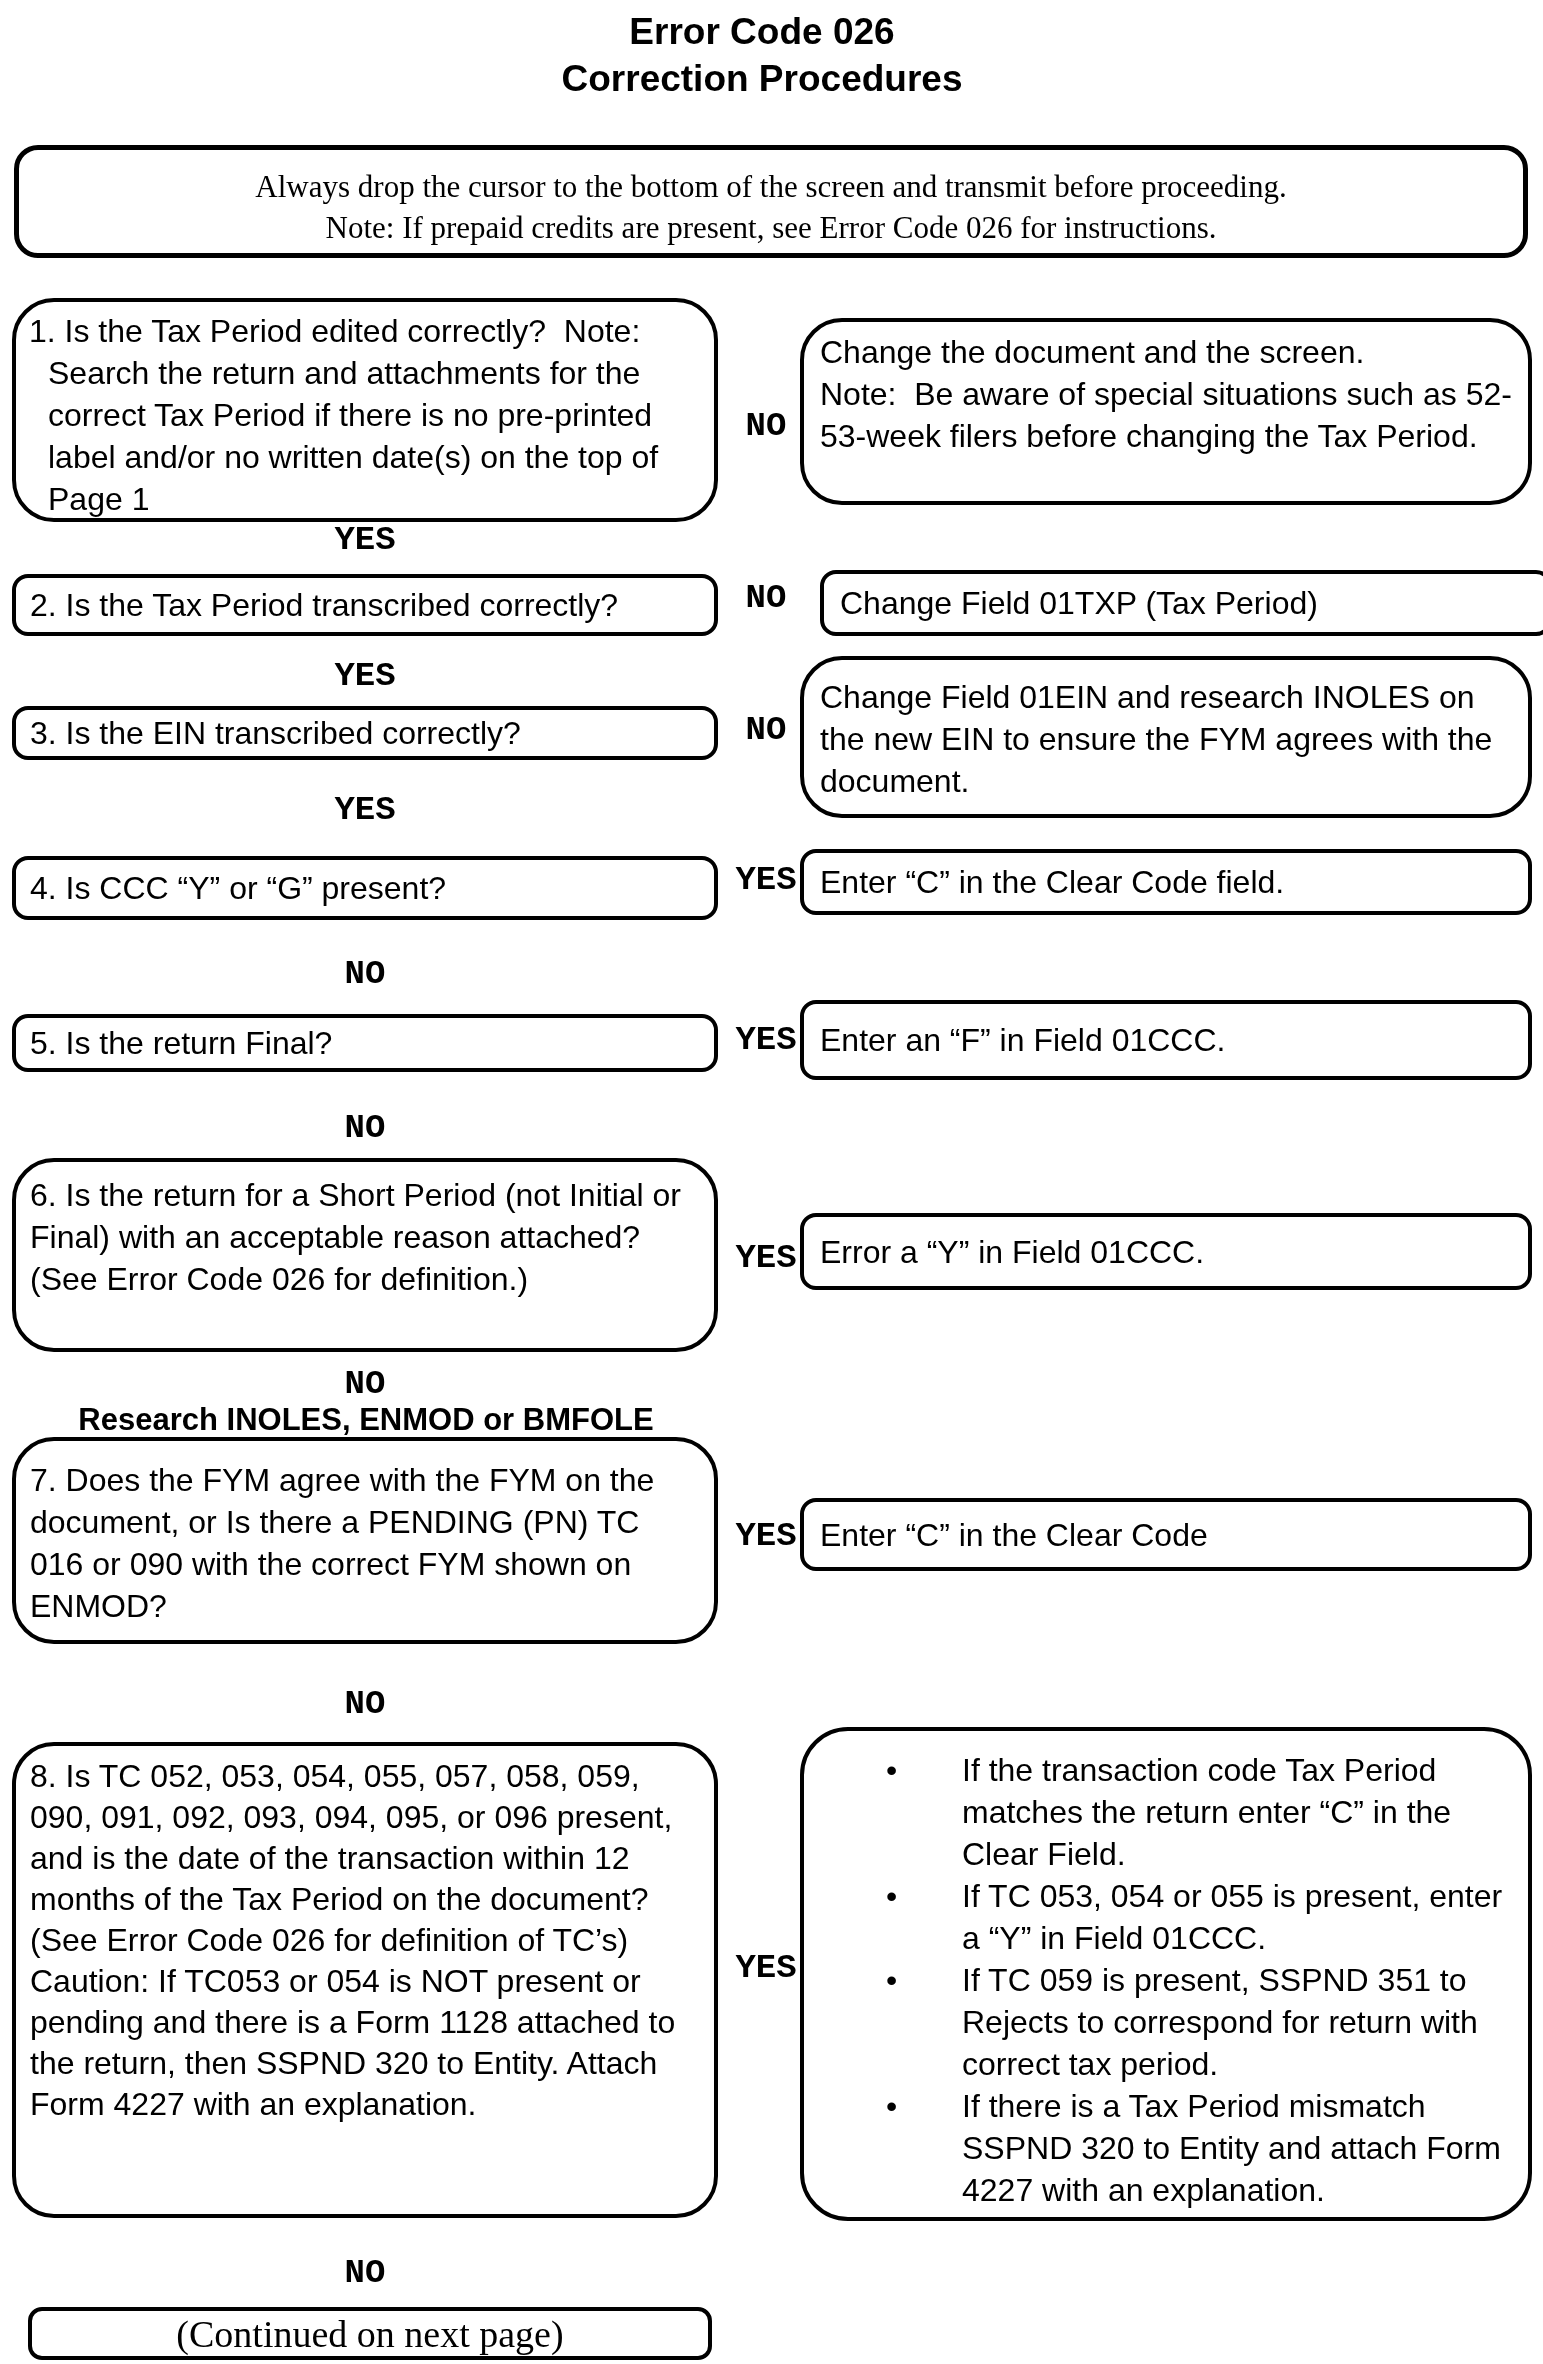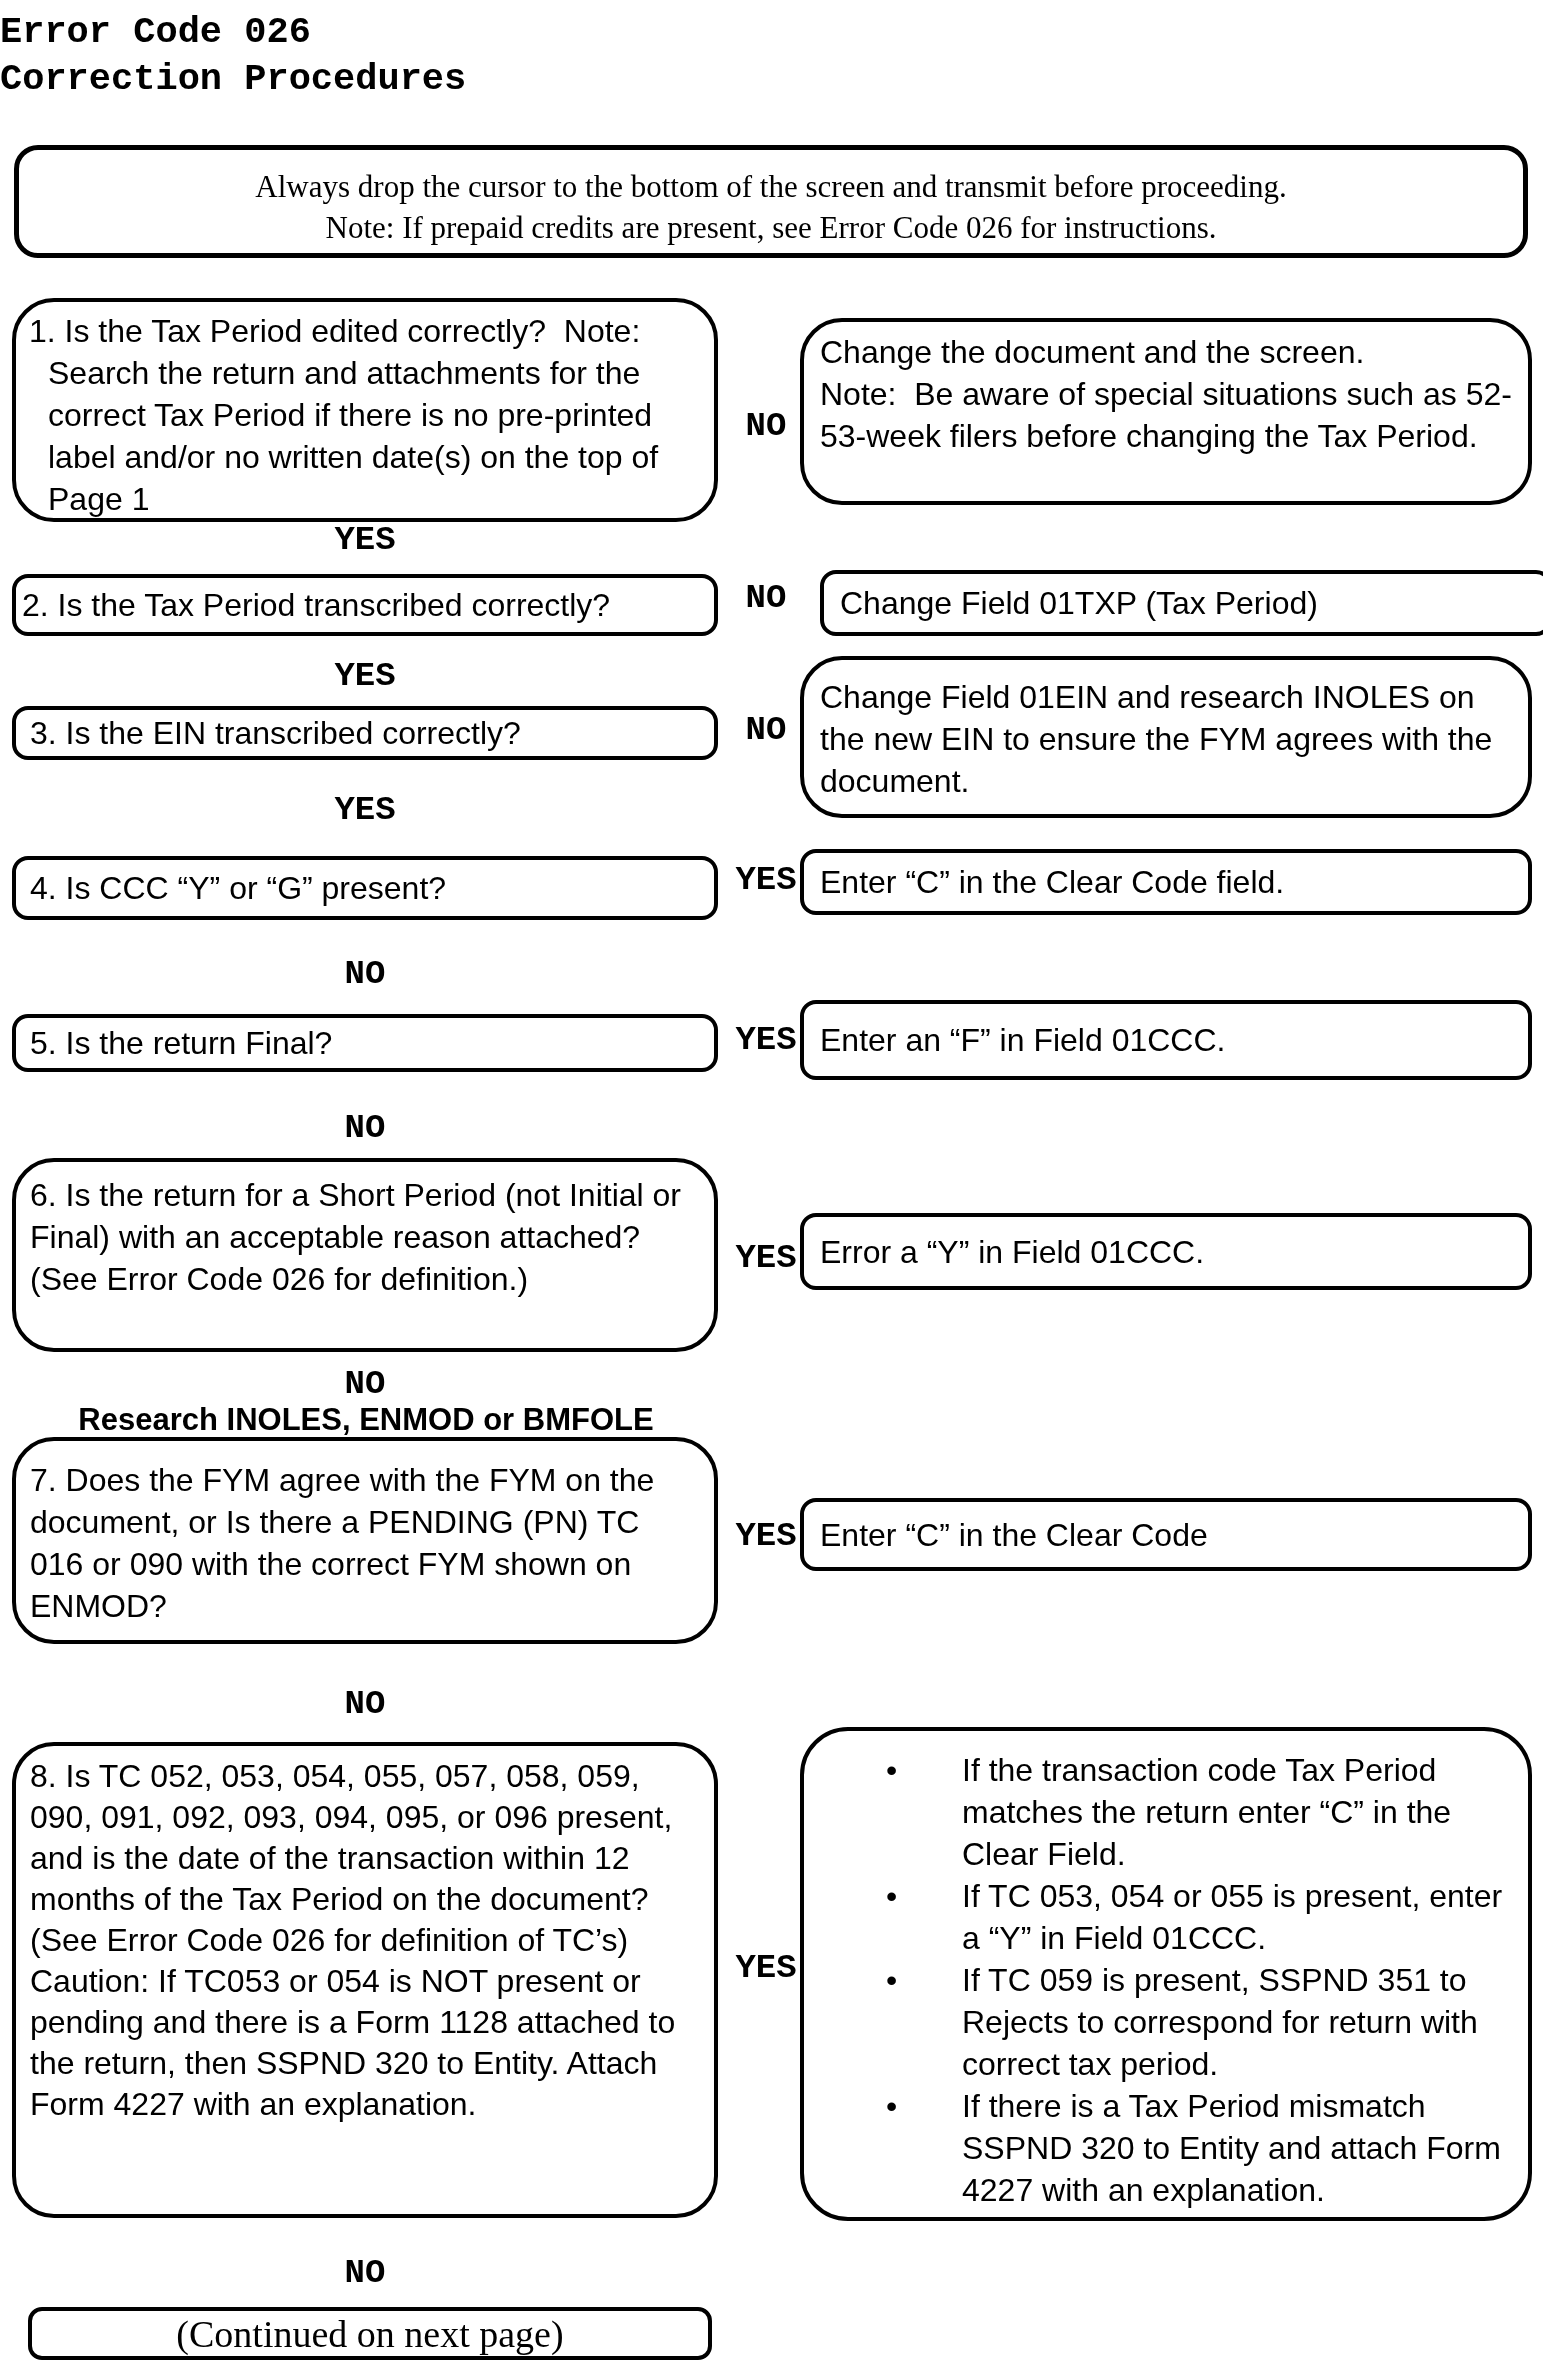--- a/index.html
+++ b/index.html
@@ -1,38 +1,38 @@
 <!DOCTYPE html>
 <html><head>
 <meta charset="utf-8">
 <style>
   html,body{margin:0;padding:0;background:#fff;}
   #page{position:relative;width:1543px;height:2364px;background:#ffffff;color:#000;
         font-family:"Liberation Sans","DejaVu Sans",sans-serif;overflow:hidden;}
-  .title{position:absolute;left:0;width:1500px;font-weight:bold;
-         font-size:37px;line-height:44px;font-family:Liberation Mono, monospace;}
+  .title{position:absolute;left:12px;width:1500px;text-align:center;font-weight:bold;
+         font-size:37px;line-height:44px;}
   #title1{top:10px;} #title2{top:57px;}
   .box{position:absolute;border:4px solid #000;border-radius:16px;background:#fff;
        box-sizing:border-box;font-size:32px;line-height:42px;}
   .big{border-radius:42px;}
   .vcenter{display:flex;align-items:center;}
   .txt{white-space:pre-wrap;margin:0;}
   .b{font-weight:normal;}
   .lbl{position:absolute;font-weight:bold;font-size:34px;line-height:36px;text-align:center;font-family:Liberation Mono, monospace;}
   .side{left:714px;width:104px;}
   .below{left:270px;width:190px;}
   
   #notice{left:14px;top:145px;width:1514px;height:113px;border-width:5px;border-radius:24px;
           font-family:"Liberation Serif","DejaVu Serif",serif;font-size:31px;line-height:41px;
           text-align:center;padding-top:16px;}
   
   .lbox{left:12px;width:706px;}
   #l1{top:298px;height:224px;padding:8px 14px 8px 32px;}
   #l1 .txt{text-indent:-19px;}
-  #l2{top:574px;height:62px;padding:0 6px;}
+  #l2{top:574px;height:62px;padding:0 14px;}
   #l3{top:706px;height:54px;padding:0 14px;}
   #l4{top:856px;height:64px;padding:0 14px;}
   #l5{top:1014px;height:58px;padding:0 14px;}
   #l6{top:1158px;height:194px;padding:12px 14px;}
   #l7{top:1437px;height:207px;padding:18px 14px;}
   #l8{top:1742px;height:476px;padding:10px 14px;line-height:41px;}
   
   .rbox{left:800px;width:732px;}
   #r1{top:318px;height:187px;padding:9px 16px;}
   #r2{top:570px;height:66px;padding:0 16px;margin-left:20px;}

